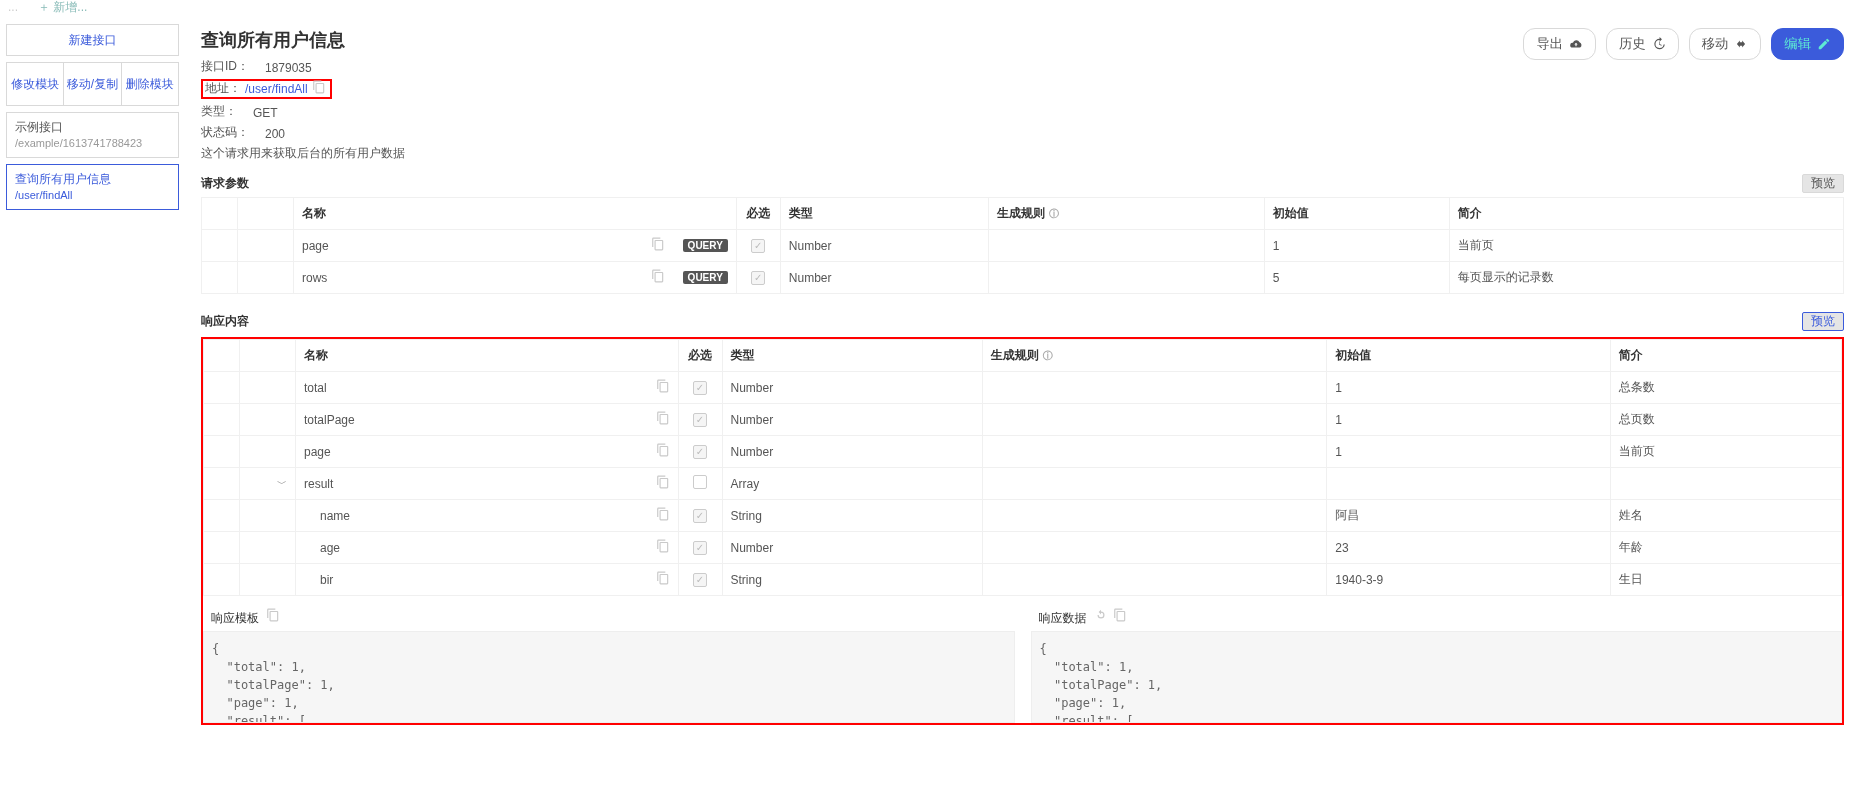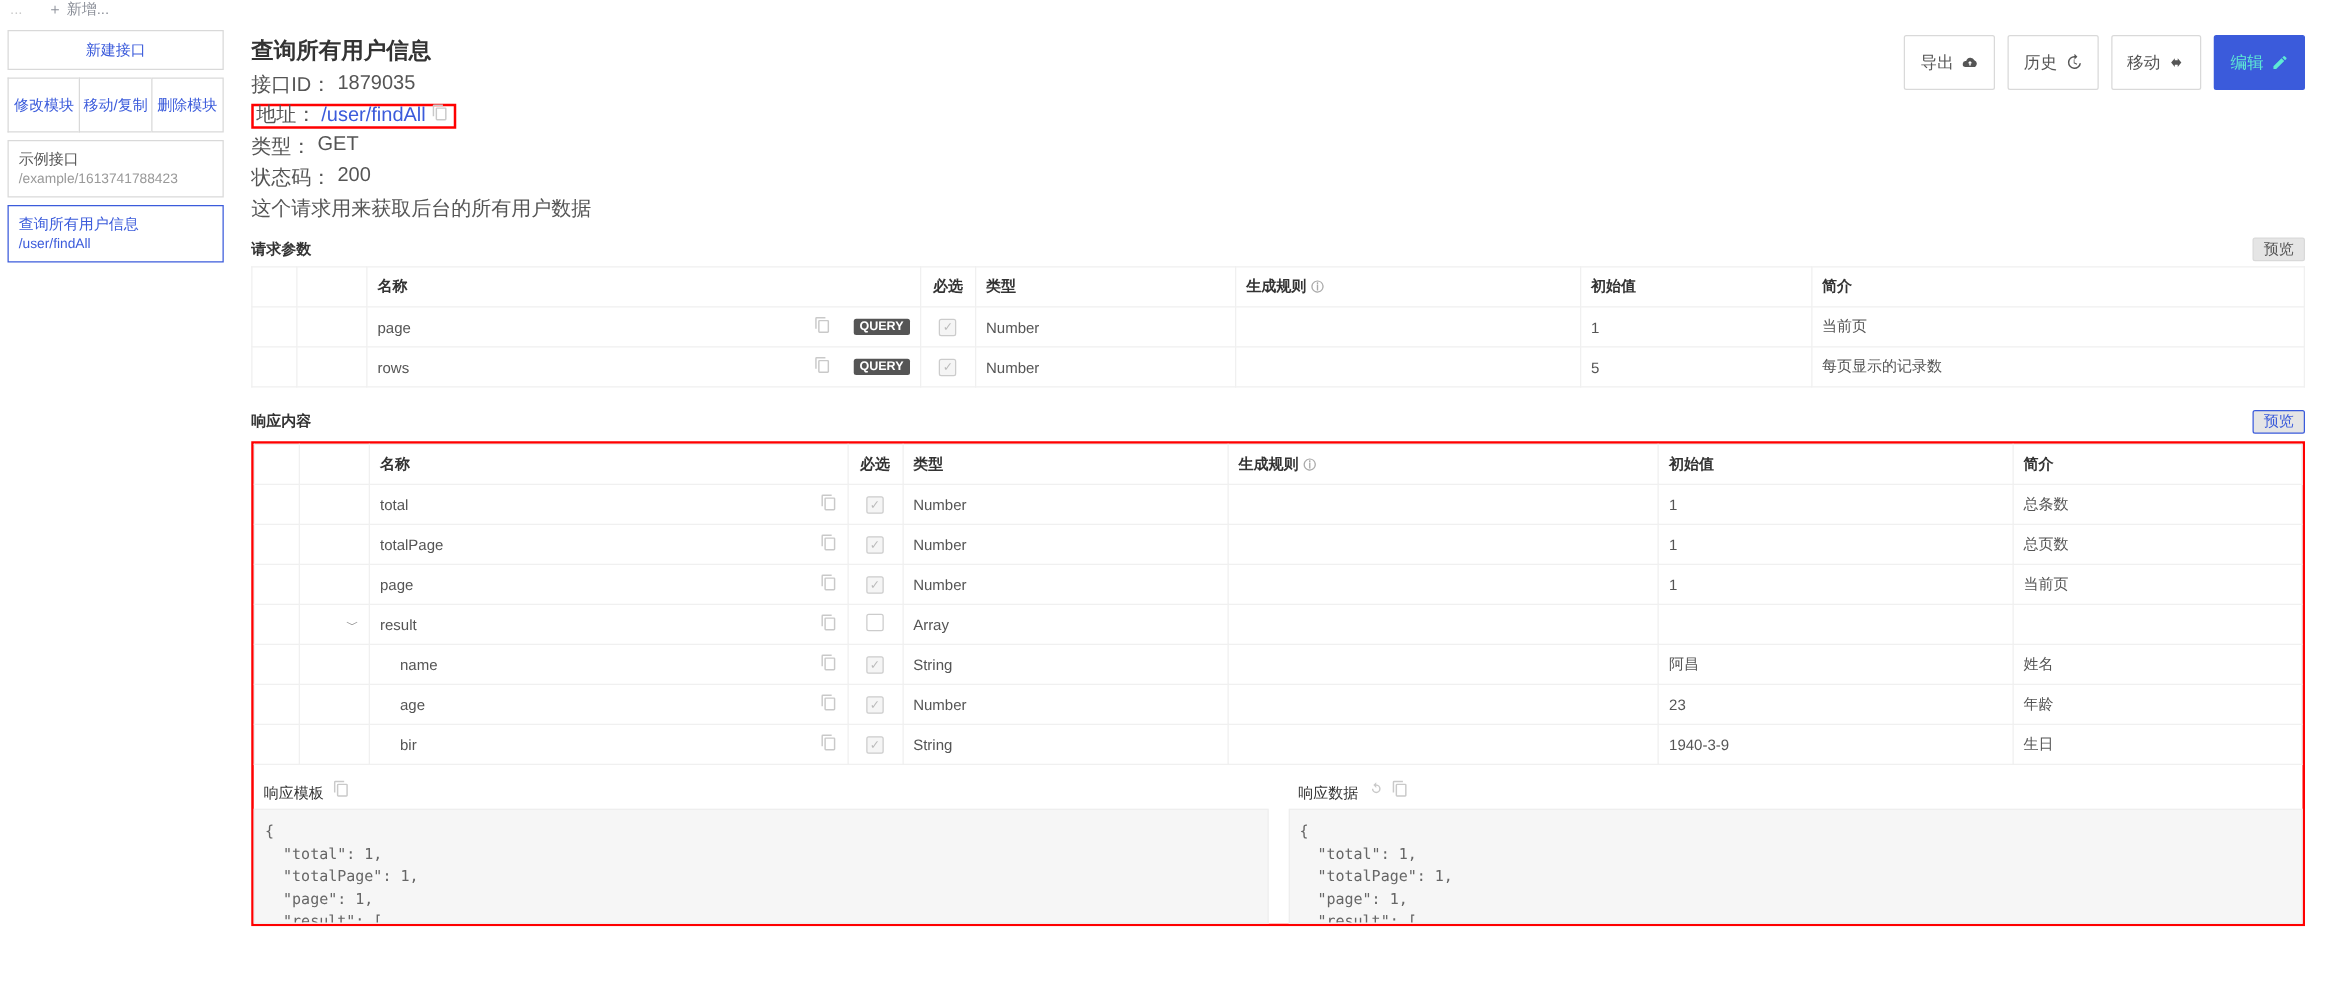--- a/index.html
+++ b/index.html
@@ -12,25 +12,25 @@
   .btn-row{display:flex}
   .btn-row .btn-outline{flex:1;font-size:12px;height:44px;flex-direction:column;color:#3b5bdb;border-right:none}
   .btn-row .btn-outline:last-child{border-right:1px solid #d9d9d9}
   .nav-item{border:1px solid #d9d9d9;padding:6px 8px;font-size:12px;color:#555;background:#fff;margin-top:6px;line-height:1.4;position:relative}
   .nav-item.active{border:1px solid #3b5bdb;color:#3b5bdb}
   .nav-item .sub{color:#999;font-size:11px}
   .nav-item.active .sub{color:#3b5bdb}
   .content{flex:1;padding:10px 16px 0 16px;min-width:0}
   .header{display:flex;justify-content:space-between;align-items:flex-start;margin-bottom:8px}
   .title{font-size:18px;font-weight:600;color:#333;margin-bottom:6px}
-  .meta-line{font-size:16px;color:#555;margin-bottom:4px;display:flex;align-items:flex-start;gap:5px}
+  .meta-line{font-size:12px;color:#555;margin-bottom:4px;display:flex;align-items:flex-end;gap:16px}
   .url-hl{border:2px solid #ff0000;padding:0 4px 1px 2px;display:inline-flex;align-items:center;gap:4px;height:20px}
   .url-hl a{color:#3b5bdb;text-decoration:none}
   .action-btns{display:flex;gap:10px}
-  .btn{height:44px;padding:0 12px;border:1px solid #d9d9d9;background:#fff;color:#555;display:inline-flex;align-items:center;gap:6px;cursor:pointer;border-radius:2px}
+  .btn{height:32px;padding:0 12px;border:1px solid #d9d9d9;background:#fff;color:#555;display:inline-flex;align-items:center;gap:6px;cursor:pointer;border-radius:12px}
   .btn.primary{background:#3b5bdb;color:#5eead4;border-color:#3b5bdb}
   .sub-btn{height:19px;padding:0 8px;border:1px solid #d9d9d9;background:#e5e5e5;color:#555;display:inline-flex;align-items:center;gap:4px;cursor:pointer;font-size:12px;border-radius:2px}
   .sub-btn.active{border-color:#3b5bdb;color:#3b5bdb}
   .section-hd{display:flex;justify-content:space-between;align-items:center;margin:8px 0 4px 0;font-weight:600;color:#333}
   table{width:100%;border-collapse:collapse;font-size:12px}
   th,td{border:1px solid #f0f0f0;padding:6px 8px;text-align:left;color:#555;height:32px}
   th{color:#333;font-weight:600;background:#fff}
   .col-exp{width:36px}
   .col-tree{width:56px}
   .col-req{width:44px;text-align:center}
@@ -48,21 +48,21 @@
   .code{background:#f6f6f6;border:1px solid #eee;padding:8px;font-family:Consolas,Menlo,monospace;font-size:12px;color:#666;white-space:pre;line-height:1.5;overflow:hidden;height:92px}
   .hinfo{font-size:10px;color:#aaa;margin-left:4px}
   svg{width:14px;height:14px;fill:currentColor}
   .copy-ico{color:#c9c9c9}
 </style>
 </head>
 <body>
 
 <div class="topbar-cut">
   <span>...</span>
-  <span style="color:#0f172a">＋ 新增...</span>
+  <span style="color:#0f766e">＋ 新增...</span>
 </div>
 
 <div class="wrap">
 
   <div class="sidebar">
     <div class="btn-outline primary">新建接口</div>
     <div class="btn-row">
       <div class="btn-outline">修改模块</div>
       <div class="btn-outline">移动/复制</div>
       <div class="btn-outline">删除模块</div>

